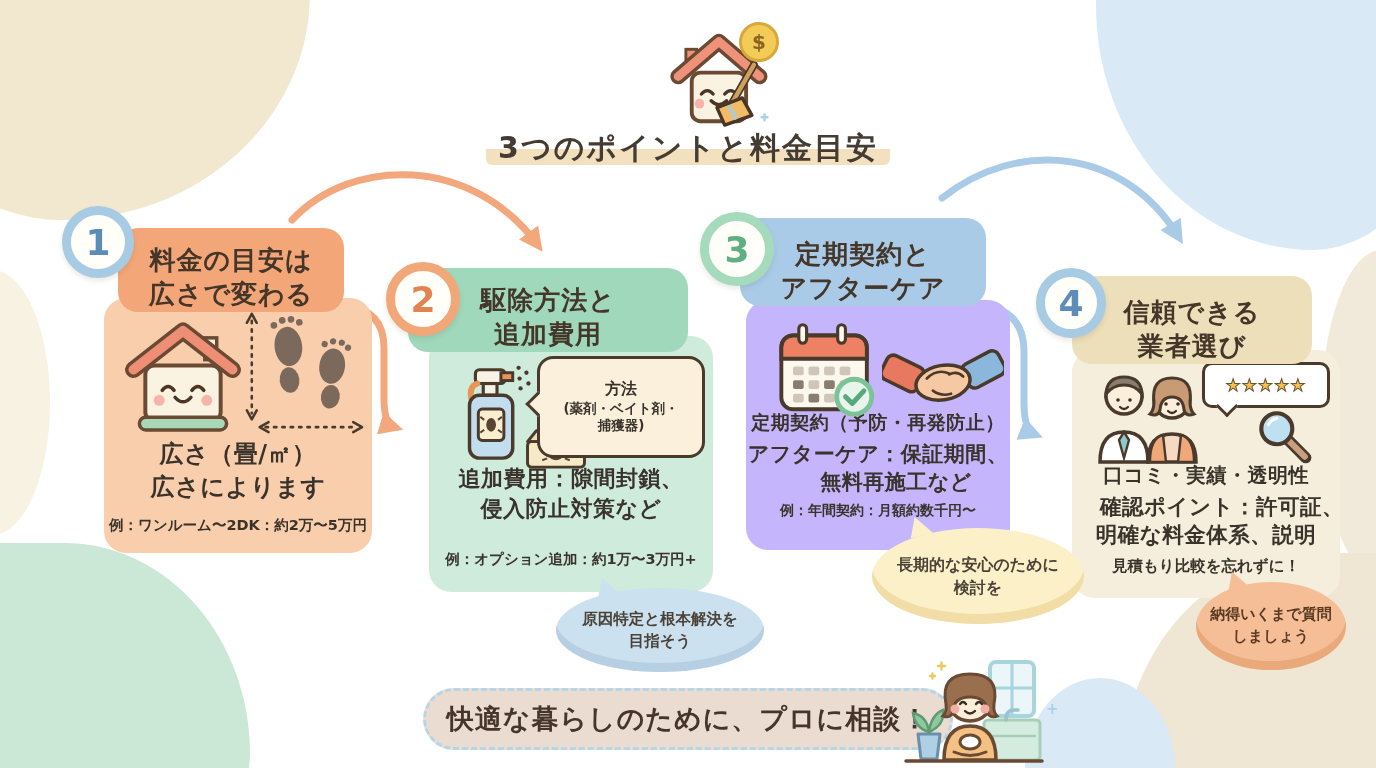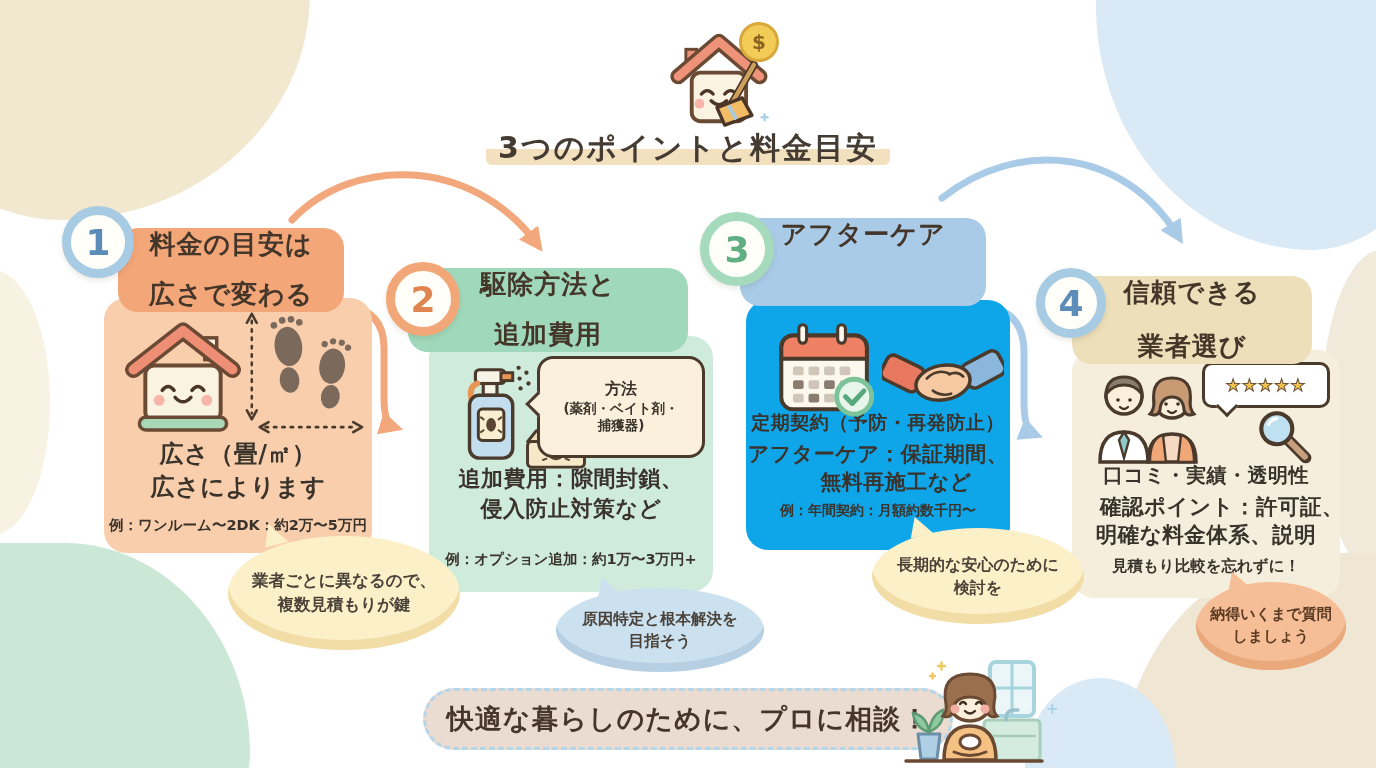--- a/index.html
+++ b/index.html
@@ -24,21 +24,21 @@
   .coin{position:absolute;width:34px;height:34px;border-radius:50%;background:#F3CB57;border:3px solid #D9A83C;
       display:flex;align-items:center;justify-content:center;font-weight:bold;color:#8A6420;font-size:20px;z-index:3;}
 
   .badge{position:absolute;border-radius:50%;background:#FFFEF9;display:flex;align-items:center;justify-content:center;
       font-weight:bold;z-index:5;box-shadow:0 3px 5px rgba(80,70,50,.12);}
   .badge span{font-size:36px;}
   .b1,.b4{border:9px solid #A8CBE4;color:#5C8CB8;}
   .b2{border:9px solid #F2A778;color:#E0854F;}
   .b3{border:9px solid #A5DBBC;color:#5FAF82;}
 
-  .card-header{position:absolute;border-radius:20px;display:flex;flex-direction:column;justify-content:space-between;align-items:center;
+  .card-header{position:absolute;border-radius:20px;display:flex;flex-direction:column;justify-content:flex-end;align-items:center;
       font-weight:bold;color:#45362A;z-index:4;line-height:1.3;text-align:center;}
   .card-header div{font-size:26px;letter-spacing:1px;}
   .card-body{position:absolute;border-radius:22px;z-index:3;margin-left:24px;}
   .cline{position:absolute;width:100%;text-align:center;font-weight:bold;color:#3A332B;letter-spacing:0.5px;}
   .example{position:absolute;width:100%;text-align:center;font-weight:bold;color:#3A332B;}
 
   .bubble{position:absolute;border-radius:50%;display:flex;align-items:center;justify-content:center;text-align:center;
       font-weight:bold;z-index:5;padding:12px 20px;box-sizing:border-box;line-height:1.45;color:#4A4238;}
   .bub-yellow{background:#FBF0C8;box-shadow:inset 0 -10px 0 rgba(228,198,122,.45);}
   .bub-blue{background:#CCE1F0;box-shadow:inset 0 -9px 0 rgba(158,186,210,.45);}
@@ -164,24 +164,20 @@
         <circle cx="84" cy="37" r="3.2"></circle>
           <circle cx="92" cy="33" r="3.2"></circle>
           <circle cx="101" cy="33" r="3.2"></circle>
           <circle cx="108" cy="37" r="3.2"></circle>
       </g>
     </svg>
     <div class="cline" style="top:140px;font-size:24px;">広さ（畳/㎡）</div>
     <div class="cline" style="top:173px;font-size:24px;">広さによります</div>
     <div class="example" style="top:218px;font-size:14.5px;">例：ワンルーム〜2DK：約2万〜5万円</div>
   </div>
-  <div class="bubble bub-yellow" style="left:228px;top:536px;width:232px;height:114px;font-size:16.5px;">
-    <div class="tail" style="top:-13px;left:34px;border-left:9px solid transparent;border-right:15px solid transparent;border-bottom:22px solid #FBF0C8;transform:rotate(-14deg);"></div>
-    <span>業者ごとに異なるので、複数見積もりが鍵</span>
-  </div>
 
   <div class="badge b2" style="left:386px;top:262px;width:56px;height:56px;">
     <span>2</span>
   </div>
   <div class="card-header" style="left:408px;top:268px;width:280px;height:84px;background:#9FD8BB;">
     <div>駆除方法と</div>
     <div>追加費用</div>
   </div>
   <div class="card-body" style="left:405px;top:336px;width:284px;height:256px;background:#CFEBDB;">
     <svg class="icon" style="left:28px;top:22px;" width="80" height="108" viewBox="0 0 80 110">
@@ -217,23 +213,24 @@
   </div>
   <div class="bubble bub-blue" style="left:556px;top:588px;width:208px;height:84px;font-size:15.5px;">
     <div class="tail" style="top:-11px;left:40px;border-left:8px solid transparent;border-right:13px solid transparent;border-bottom:18px solid #CCE1F0;transform:rotate(-12deg);"></div>
     <span>原因特定と根本解決を目指そう</span>
   </div>
 
   <div class="badge b3" style="left:700px;top:212px;width:56px;height:56px;">
     <span>3</span>
   </div>
   <div class="card-header" style="left:740px;top:218px;width:246px;height:88px;background:#A9CBE8;">
+    <div>定期契約と</div>
     <div>アフターケア</div>
   </div>
-  <div class="card-body" style="left:722px;top:300px;width:264px;height:250px;background:#0ea5e9;">
+  <div class="card-body" style="left:722px;top:300px;width:264px;height:250px;background:#c4b5fd;">
     <svg class="icon" style="left:26px;top:18px;" width="110" height="102" viewBox="0 0 110 105">
       <rect x="8" y="18" width="88" height="76" rx="12" fill="#FDF8EE" stroke="#4A3A2C" stroke-width="4"></rect>
       <path d="M 8 42 v -12 a 12 12 0 0 1 12 -12 h 64 a 12 12 0 0 1 12 12 v 12 z" fill="#EE8063" stroke="#4A3A2C" stroke-width="4"></path>
       <rect x="26" y="7" width="8" height="19" rx="4" fill="#FDF8EE" stroke="#4A3A2C" stroke-width="3.2"></rect>
       <rect x="66" y="7" width="8" height="19" rx="4" fill="#FDF8EE" stroke="#4A3A2C" stroke-width="3.2"></rect>
       <g fill="#CFC5B8">
         <rect x="20" y="50" width="11" height="9" rx="2"></rect>
           <rect x="36" y="50" width="11" height="9" rx="2"></rect>
           <rect x="52" y="50" width="11" height="9" rx="2"></rect>
           <rect x="68" y="50" width="11" height="9" rx="2"></rect>

